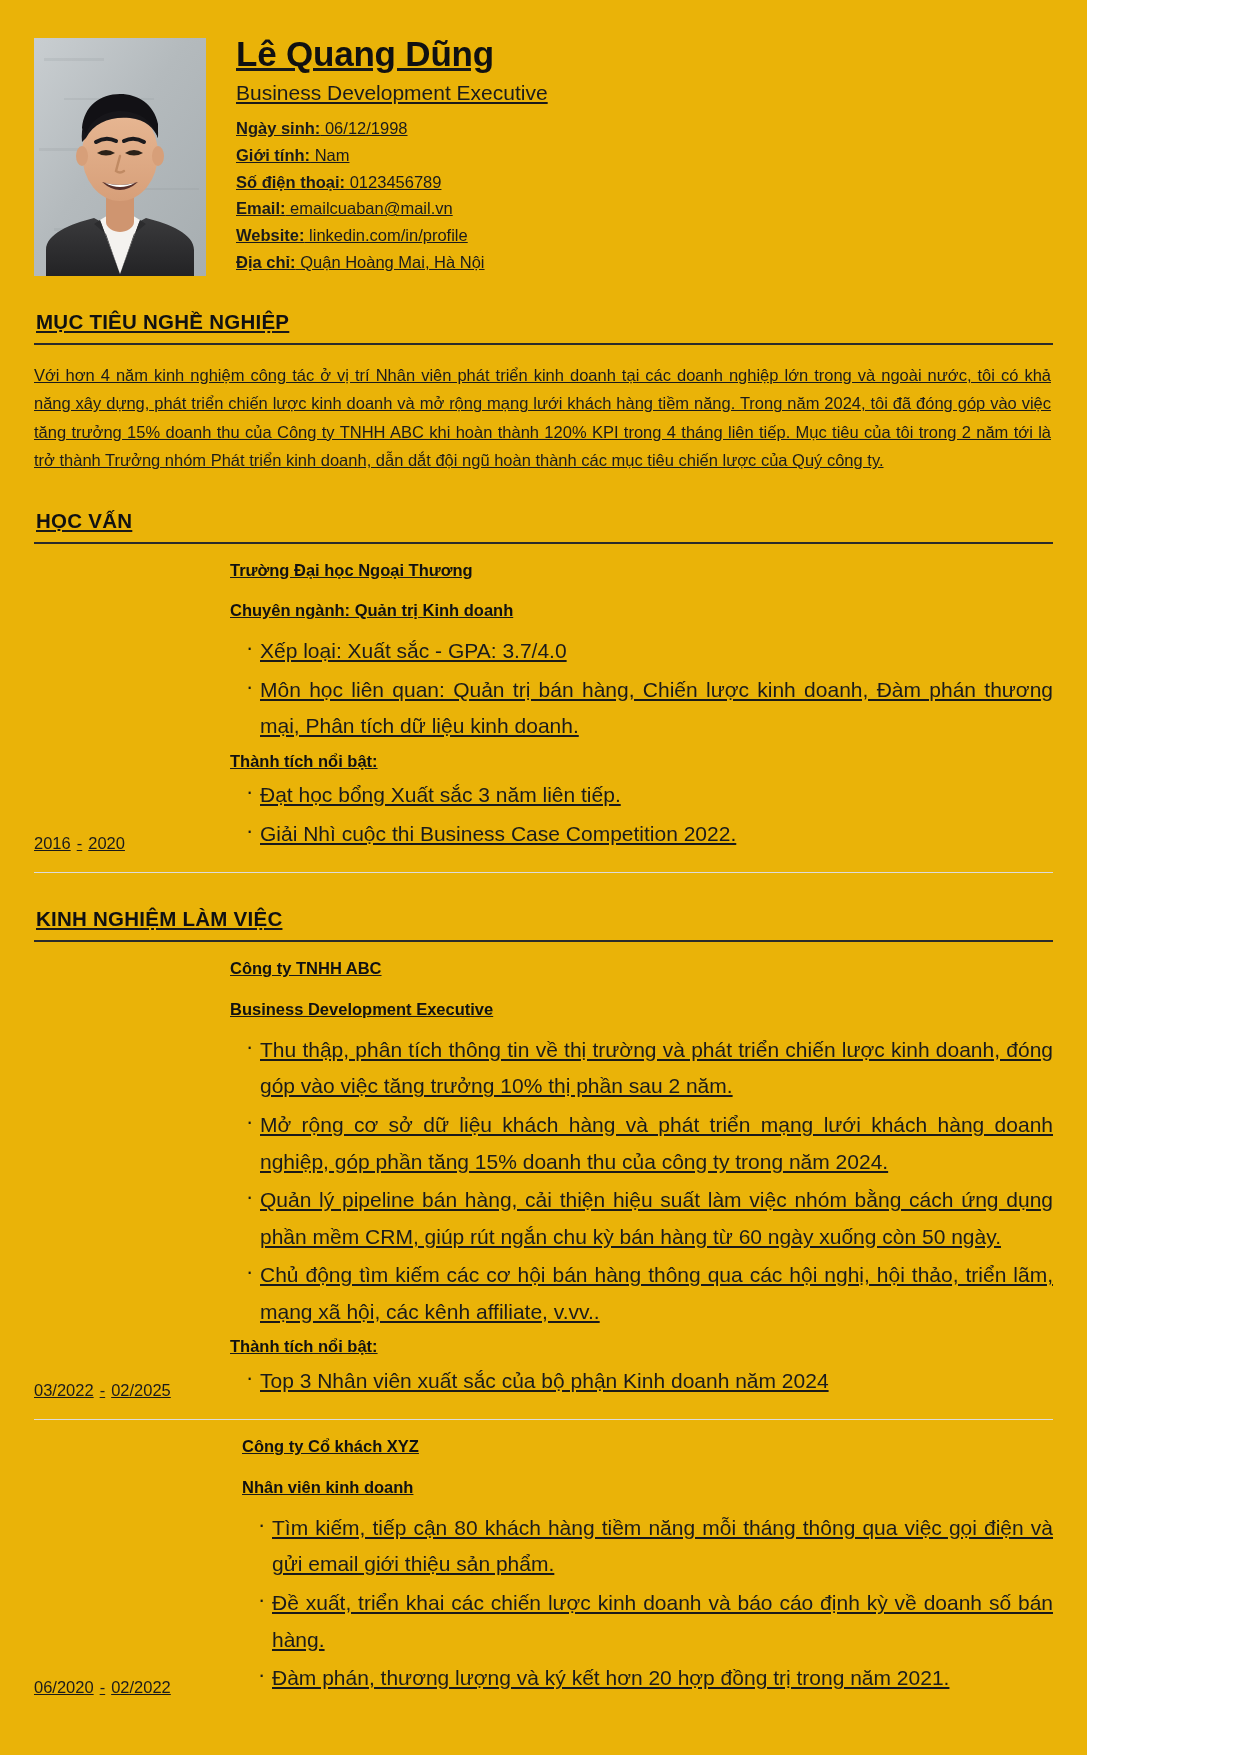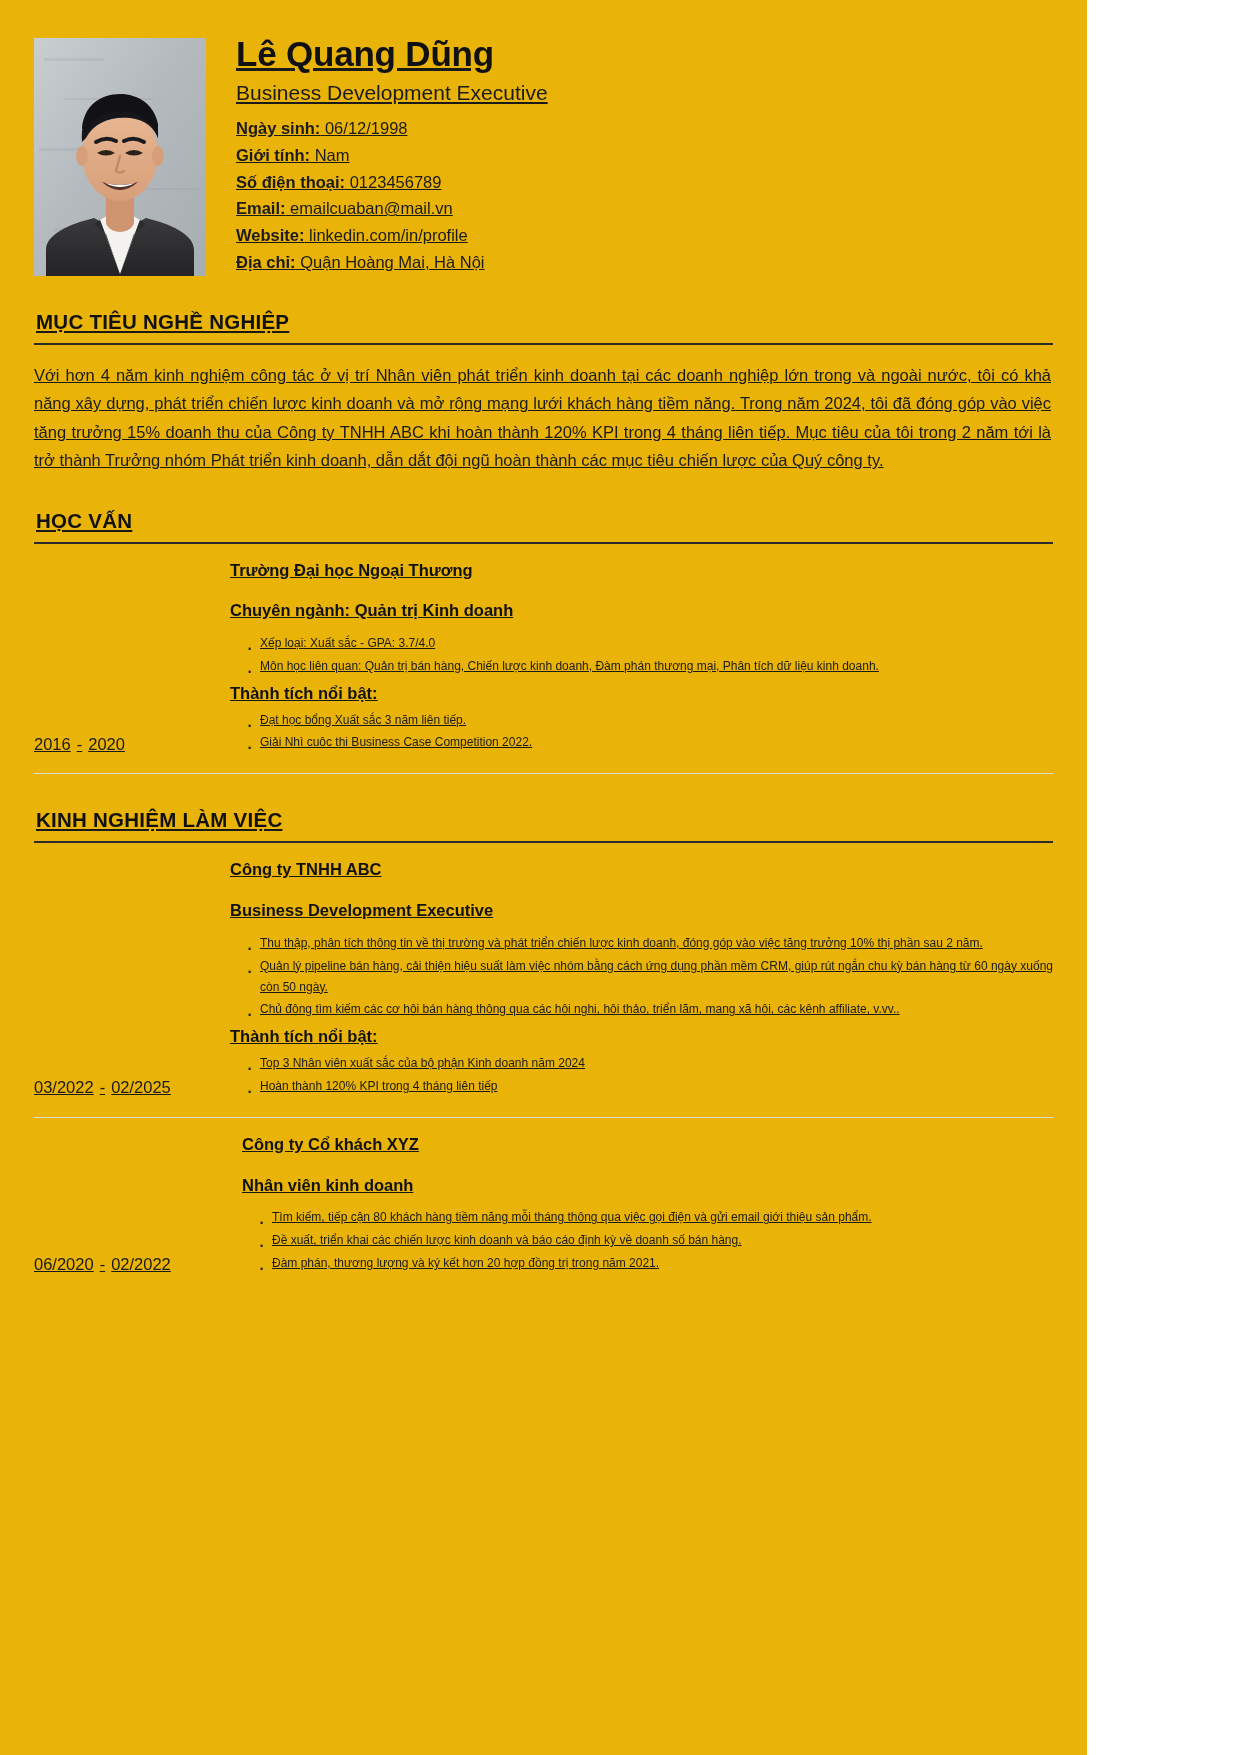--- a/index.html
+++ b/index.html
@@ -141,21 +141,21 @@
     line-height: 1.5;
     margin: 4px 0 4px 0;
   }
   ul.bullets {
     list-style: none;
     margin: 0 0 4px 0;
     padding: 0 0 0 16px;
   }
   ul.bullets li {
     position: relative;
-    font-size: 12px;
+    font-size: 21px;
     line-height: 1.74;
     color: #1b1b1b;
     padding-left: 14px;
     margin: 0 0 2px 0;
     text-align: justify;
   }
   ul.bullets li:last-child { margin-bottom: 0; }
   ul.bullets li::before {
     content: "\00B7";
     position: absolute;
@@ -280,27 +280,27 @@
     <div class="section-title">KINH NGHIỆM LÀM VIỆC</div>
     <div class="section-rule"></div>
     <div id="experience-entries">
         <div class="entry">
           <div class="entry-dates"><span>03/2022</span><span class="dash">-</span><span>02/2025</span></div>
           <div class="entry-main">
             <div class="org">Công ty TNHH ABC</div>
             <div class="role">Business Development Executive</div>
             <ul class="bullets">
               <li>Thu thập, phân tích thông tin về thị trường và phát triển chiến lược kinh doanh, đóng góp vào việc tăng trưởng 10% thị phần sau 2 năm.</li>
+              <li>Mở rộng cơ sở dữ liệu khách hàng và phát triển mạng lưới khách hàng doanh nghiệp, góp phần tăng 15% doanh thu của công ty trong năm 2024.</li>
               <li>Quản lý pipeline bán hàng, cải thiện hiệu suất làm việc nhóm bằng cách ứng dụng phần mềm CRM, giúp rút ngắn chu kỳ bán hàng từ 60 ngày xuống còn 50 ngày.</li>
               <li>Chủ động tìm kiếm các cơ hội bán hàng thông qua các hội nghị, hội thảo, triển lãm, mạng xã hội, các kênh affiliate, v.vv..</li>
             </ul>
             <div class="sub-head">Thành tích nổi bật:</div>
             <ul class="bullets tight">
               <li>Top 3 Nhân viên xuất sắc của bộ phận Kinh doanh năm 2024</li>
-              <li>Hoàn thành 120% KPI trong 4 tháng liên tiếp</li>
             </ul>
           </div>
         </div>
         <div class="entry last">
           <div class="entry-dates"><span>06/2020</span><span class="dash">-</span><span>02/2022</span></div>
           <div class="entry-main">
             <div class="org">Công ty Cổ khách XYZ</div>
             <div class="role">Nhân viên kinh doanh</div>
             <ul class="bullets">
               <li>Tìm kiếm, tiếp cận 80 khách hàng tiềm năng mỗi tháng thông qua việc gọi điện và gửi email giới thiệu sản phẩm.</li>

